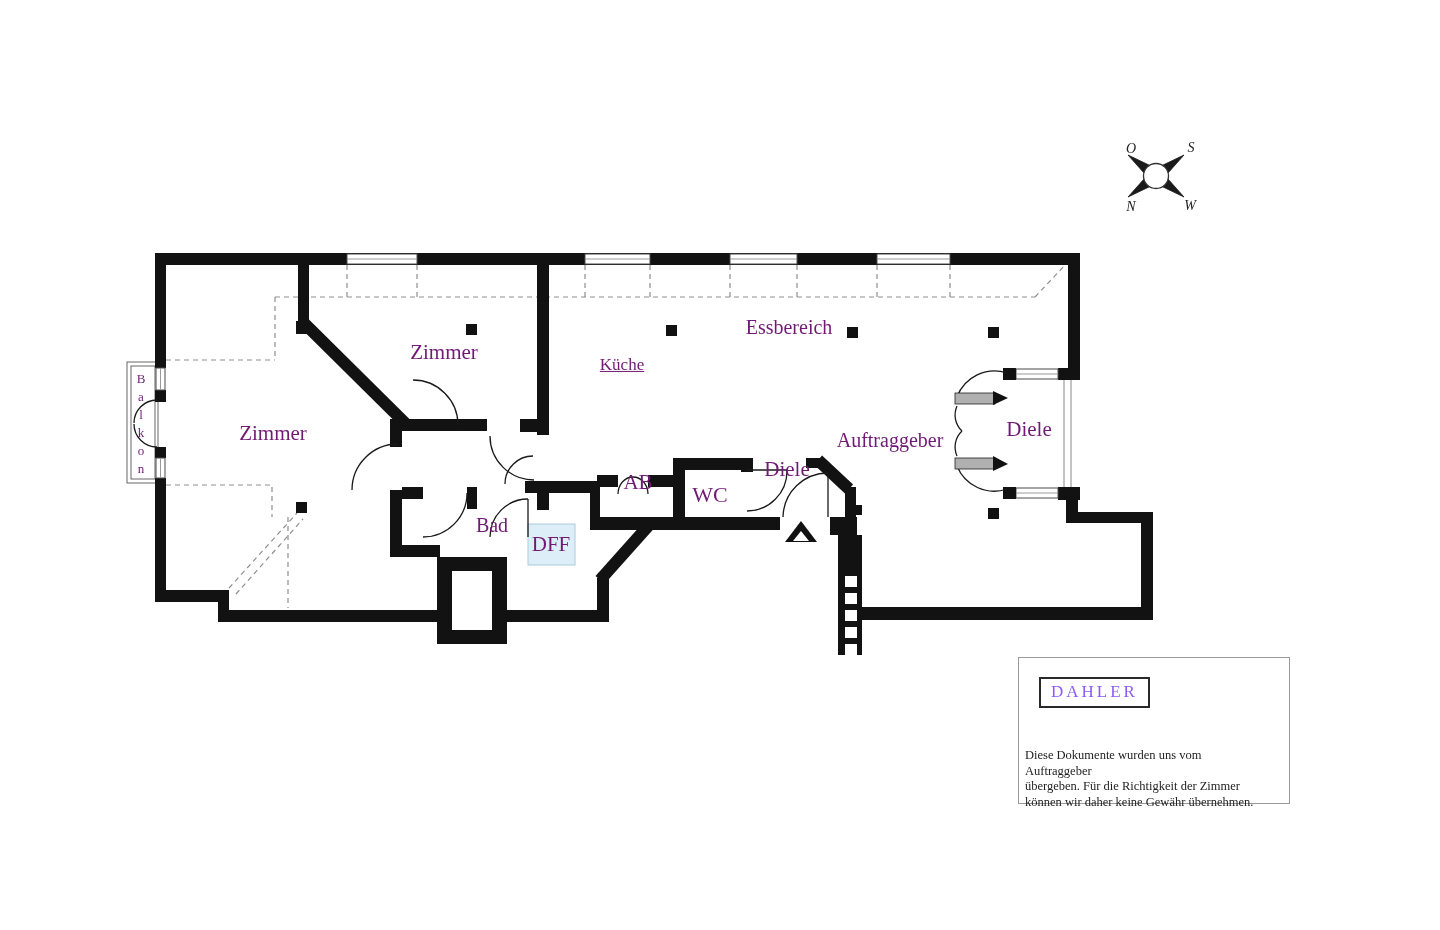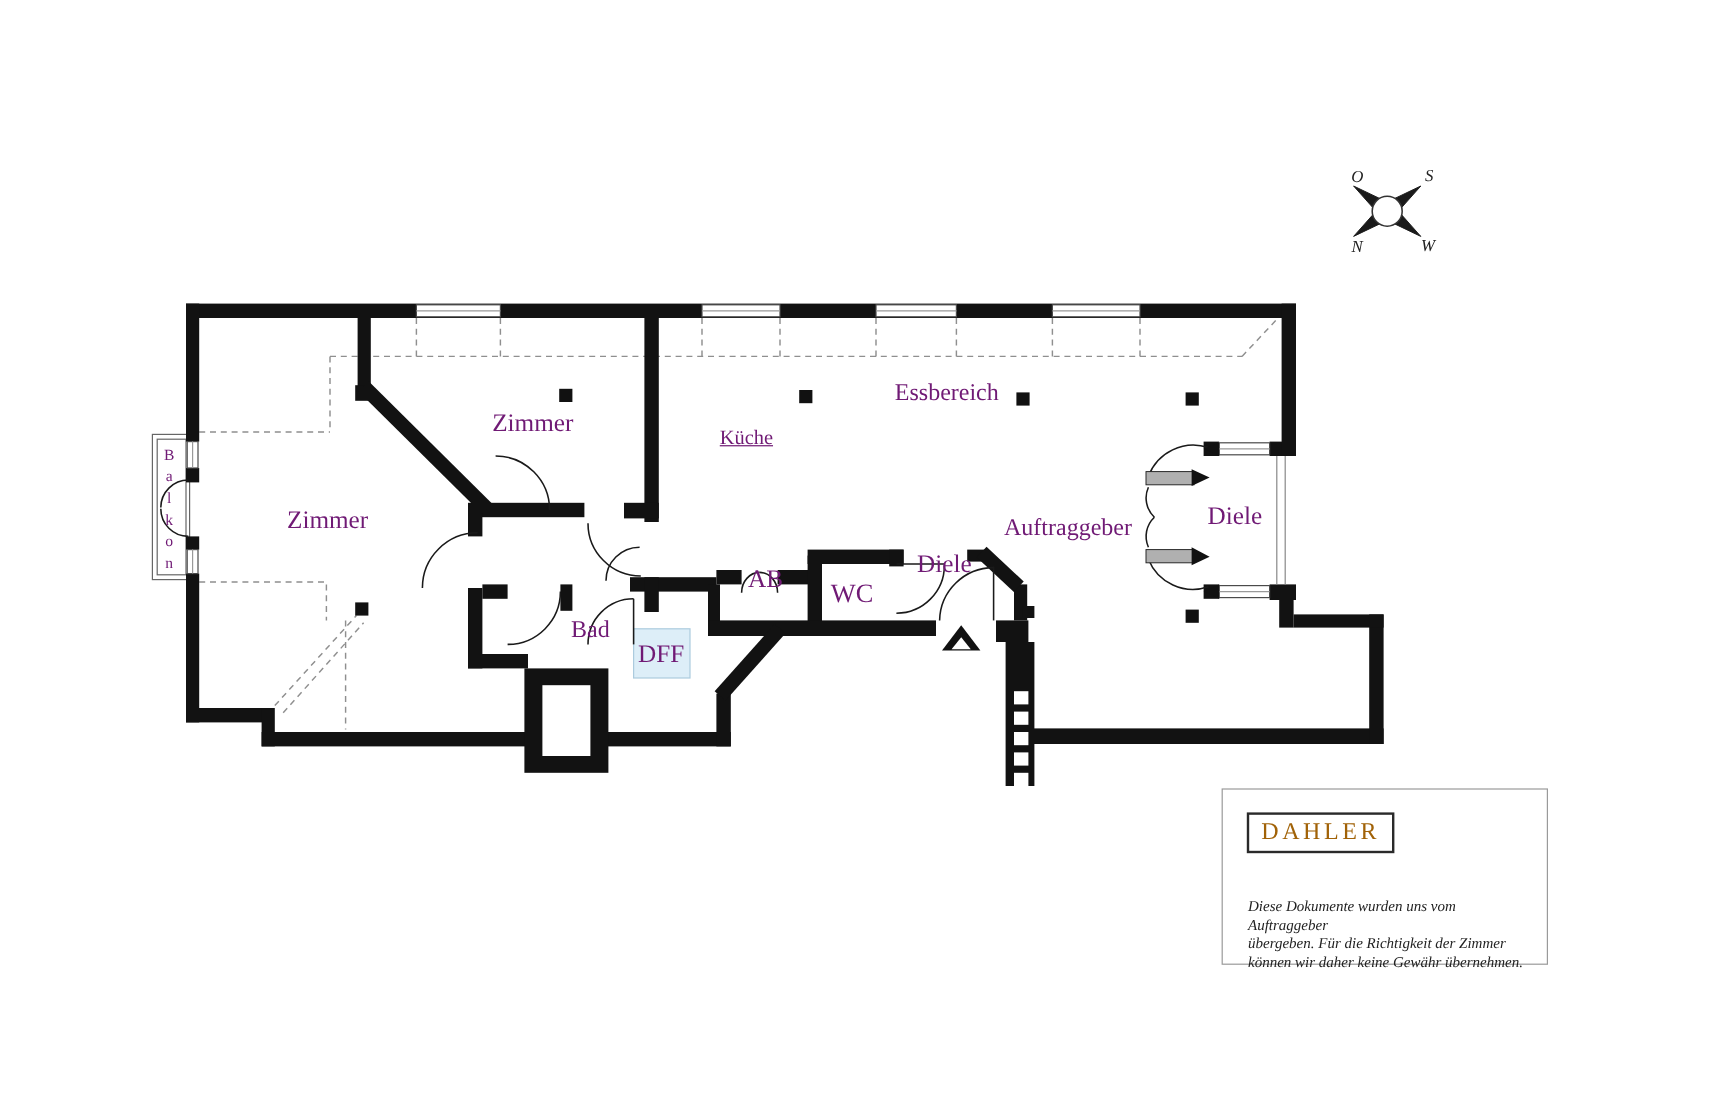--- a/index.html
+++ b/index.html
@@ -8,22 +8,22 @@
   #plan-svg{position:absolute;left:0;top:0;}
   .room-label{position:absolute;transform:translate(-50%,-50%);color:#701a75;
               white-space:pre;text-align:center;line-height:1.3;pointer-events:none;}
   .room-label.vertical{line-height:1.38;}
   .compass-letter{position:absolute;transform:translate(-50%,-50%);font-style:italic;
                   font-size:14px;color:#222;}
   #disclaimer-box{position:absolute;left:1018px;top:657px;width:272px;height:147px;
                   border:1px solid #9a9a9a;background:#ffffff;box-sizing:border-box;}
   #brand-box{position:absolute;left:20px;top:19px;padding:3px 10px 4px 10px;
              border:2px solid #2a2a2a;}
-  #brand-text{font-size:20px;letter-spacing:3px;color:#a16207;}
-  #disclaimer-lines{position:absolute;left:21px;top:90px;width:240px;font-style:italic;}
+  #brand-text{font-size:17px;letter-spacing:3px;color:#8b5cf6;}
+  #disclaimer-lines{position:absolute;left:6px;top:90px;width:240px;}
   .disclaimer-line{font-size:12.5px;line-height:15.5px;color:#222;}
 </style>
 </head>
 <body>
 
 <div id="stage">
 
   <svg id="plan-svg" width="1440" height="930" viewBox="0 0 1440 930">
       <line x1="275" y1="297" x2="1035" y2="297" stroke="#8f8f8f" stroke-width="1.2" stroke-dasharray="5,4"></line>
       <line x1="347" y1="265" x2="347" y2="297" stroke="#8f8f8f" stroke-width="1.2" stroke-dasharray="5,4"></line>

